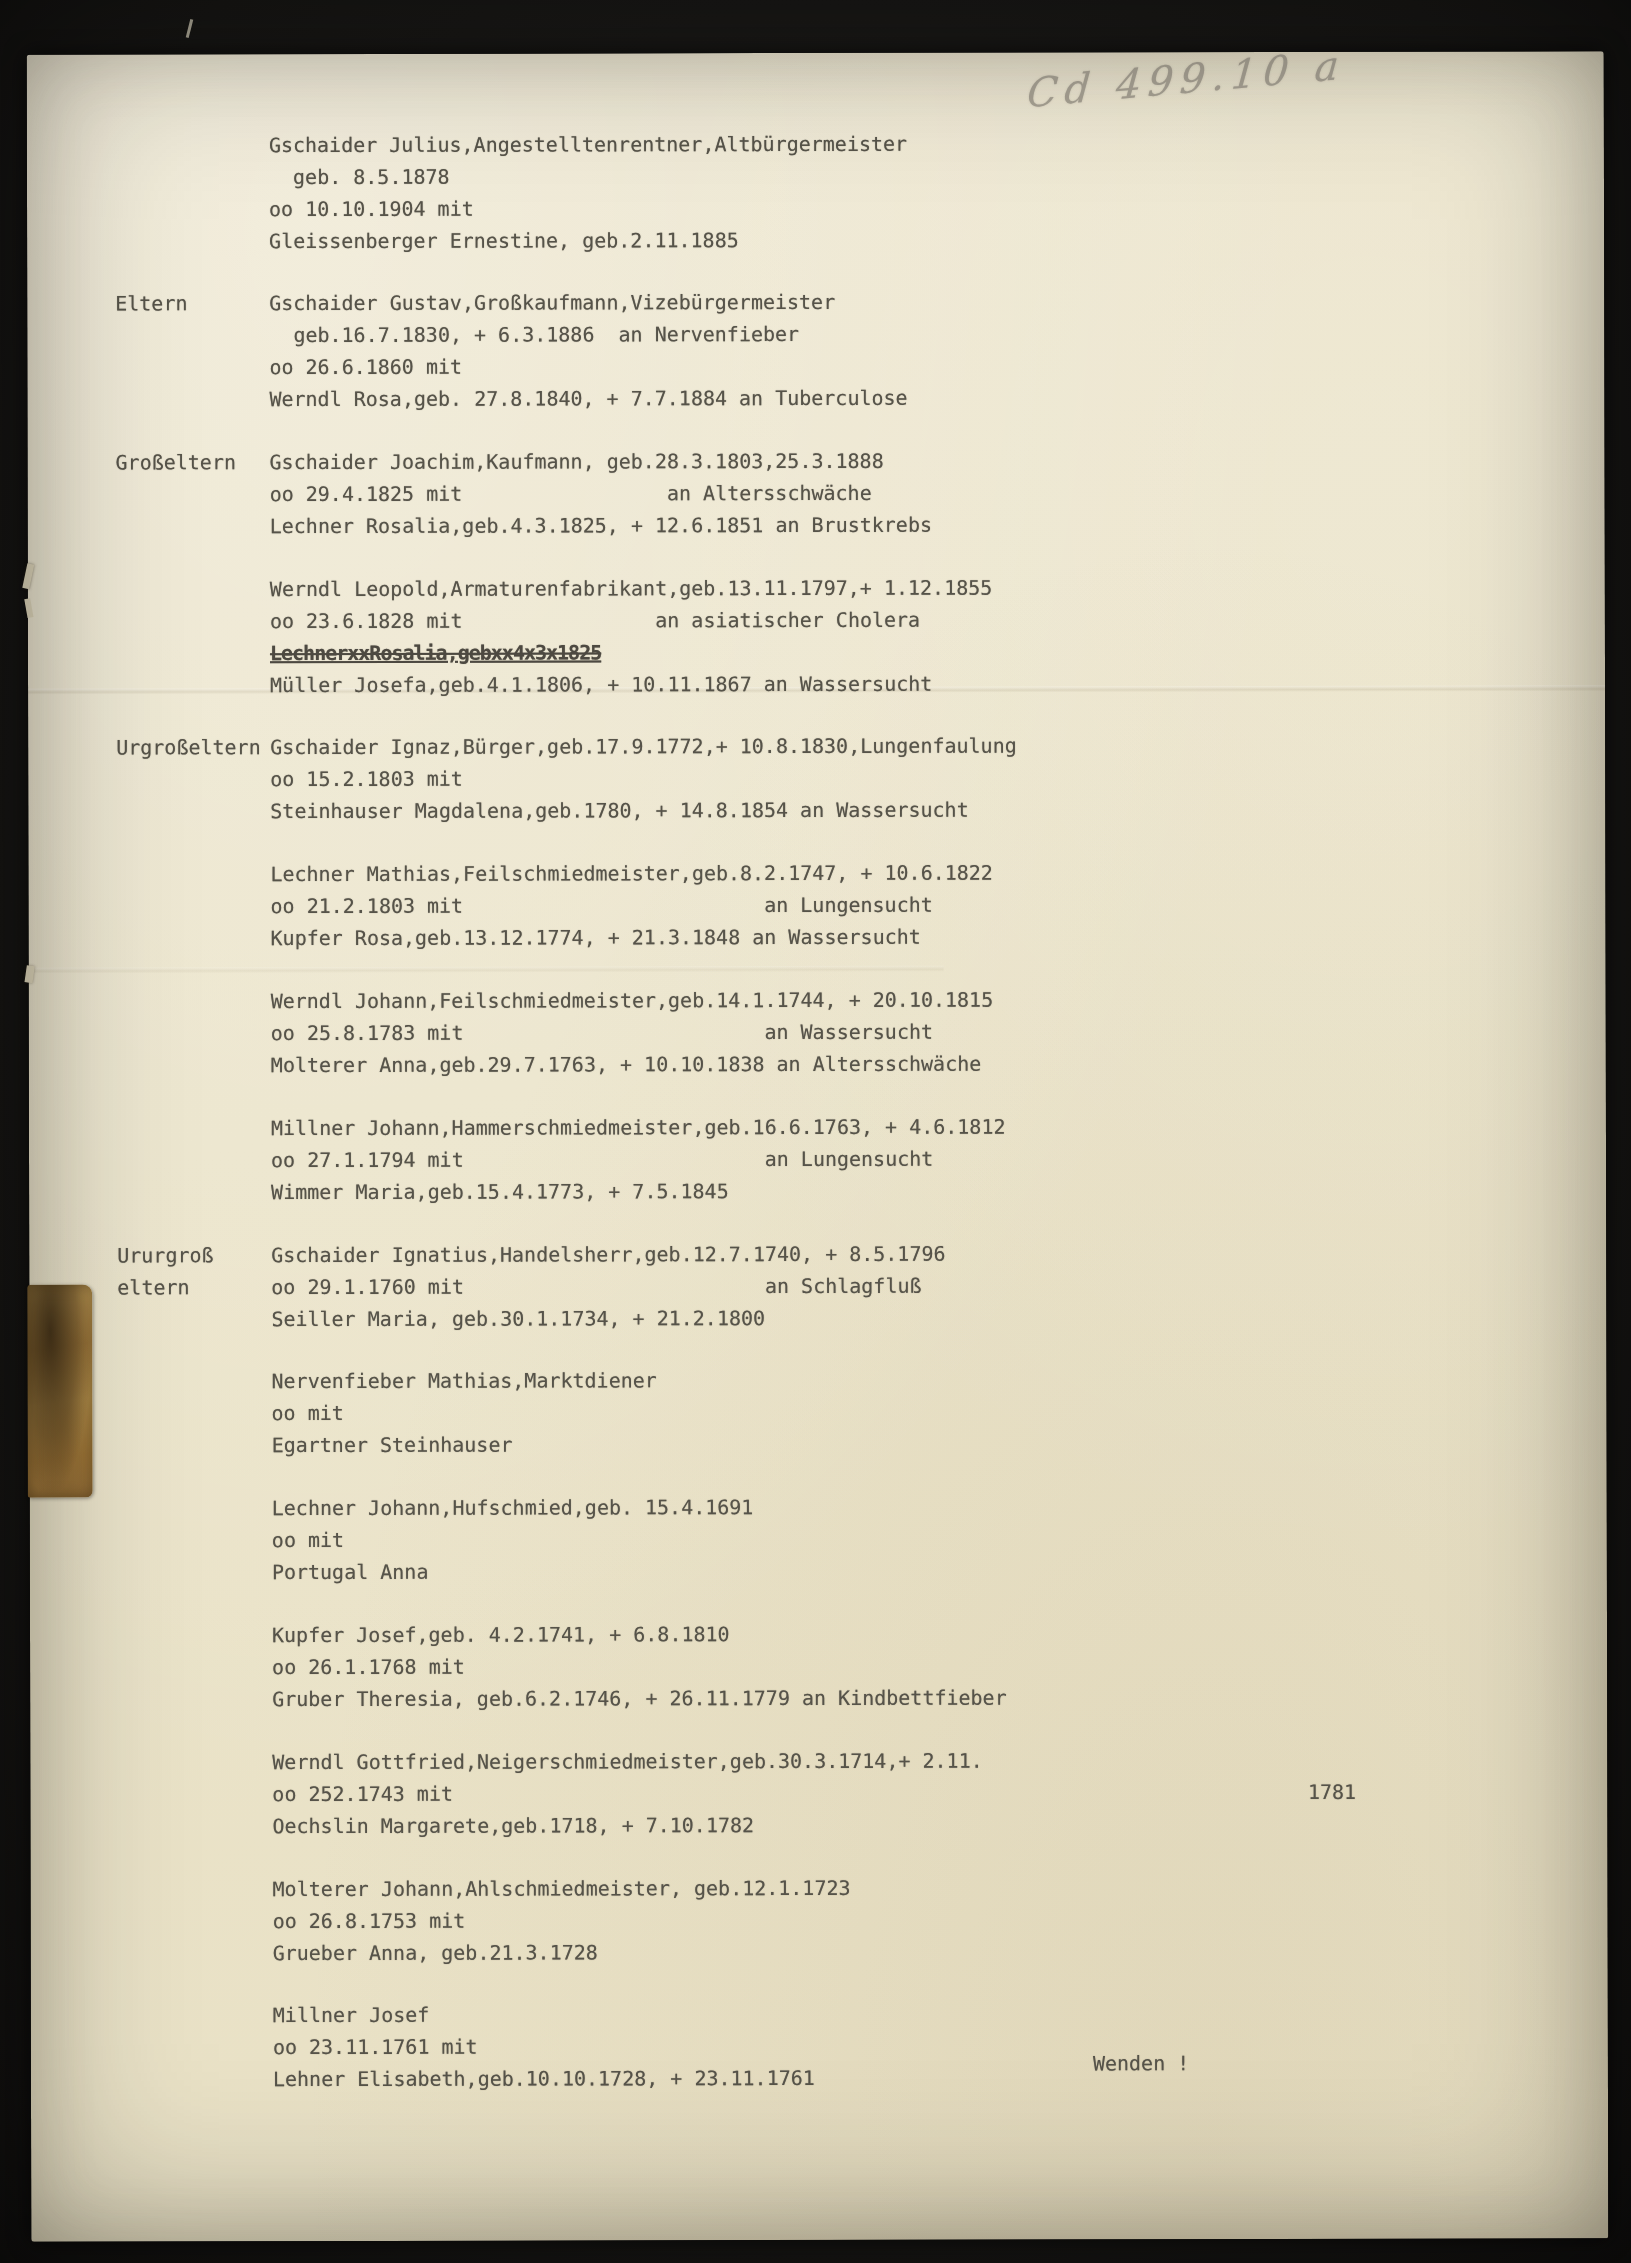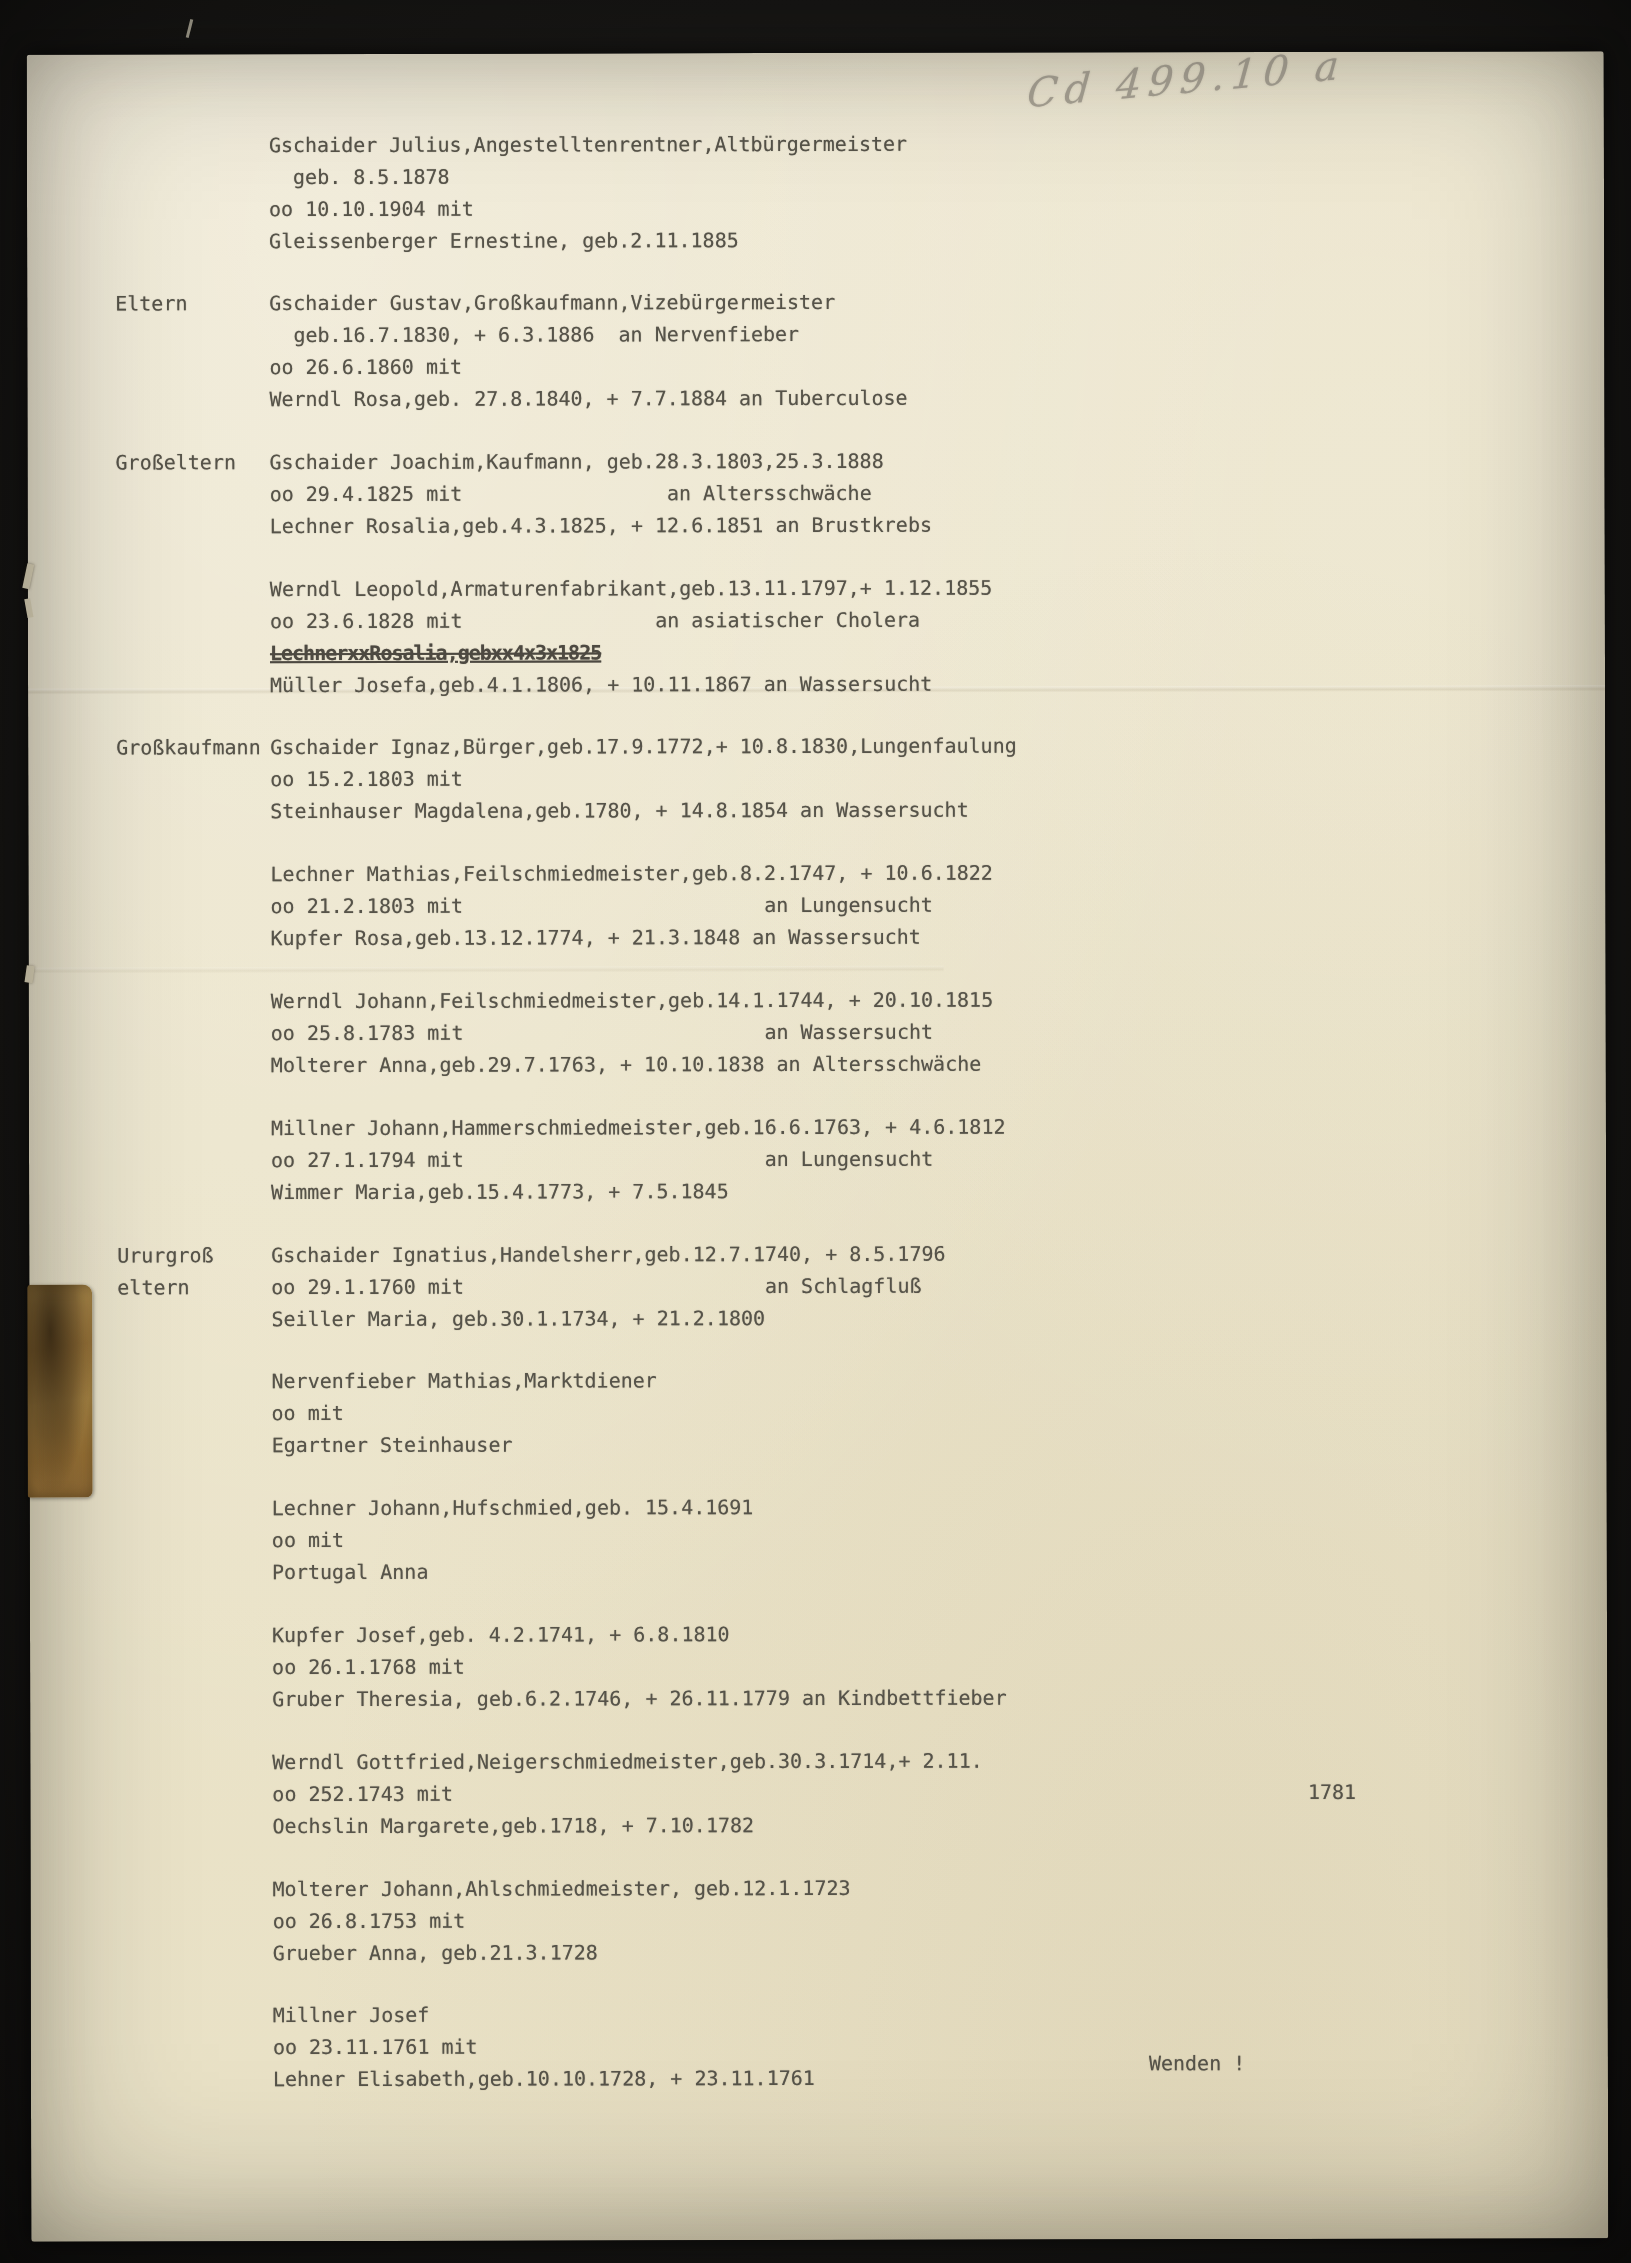--- a/index.html
+++ b/index.html
@@ -38,21 +38,21 @@
     text-decoration-thickness:1.9px;
     font-weight:bold;letter-spacing:-1px;color:#4d4941;
   }
   .pencil-note{
     position:absolute;left:999px;top:0px;width:403px;height:67px;
     font-family:"DejaVu Serif",serif;font-style:italic;
     font-size:40px;color:#a8a294;letter-spacing:6.7px;
     transform:rotate(-5deg) skewX(-10deg);
     text-shadow:0 0 1.9px rgba(168,162,148,.5);
   }
-  .turn-note{position:absolute;left:1118px;top:1995px;}
+  .turn-note{position:absolute;left:1062px;top:1995px;}
   .crease{
     position:absolute;left:0;height:5.8px;pointer-events:none;
     background:linear-gradient(to bottom, rgba(255,255,255,.4), rgba(120,106,76,.20) 60%, rgba(120,106,76,0));
     opacity:.65;
   }
   .crease-1{top:634px;width:100%;}
   .crease-2{top:913px;width:58%;opacity:.4;}
   .tear{
     position:absolute;background:#d9d1b6;pointer-events:none;
   }
@@ -99,21 +99,21 @@
         <div class="lines"><div class="line">Gschaider Gustav,Großkaufmann,Vizebürgermeister</div><div class="line">  geb.16.7.1830, + 6.3.1886  an Nervenfieber</div><div class="line">oo 26.6.1860 mit</div><div class="line">Werndl Rosa,geb. 27.8.1840, + 7.7.1884 an Tuberculose</div></div>
       </div>
       <div class="block typewritten" style="top: 392px;">
         <div class="label">Großeltern</div>
         <div class="lines"><div class="line">Gschaider Joachim,Kaufmann, geb.28.3.1803,25.3.1888</div><div class="line">oo 29.4.1825 mit                 an Altersschwäche</div><div class="line">Lechner Rosalia,geb.4.3.1825, + 12.6.1851 an Brustkrebs</div></div>
       </div>
       <div class="block typewritten" style="top: 519px;">
         <div class="lines"><div class="line">Werndl Leopold,Armaturenfabrikant,geb.13.11.1797,+ 1.12.1855</div><div class="line">oo 23.6.1828 mit                an asiatischer Cholera</div><div class="line struck">LechnerxxRosalia,gebxx4x3x1825</div><div class="line">Müller Josefa,geb.4.1.1806, + 10.11.1867 an Wassersucht</div></div>
       </div>
       <div class="block typewritten" style="top: 677px;">
-        <div class="label">Großkaufmann</div>
+        <div class="label">Urgroßeltern</div>
         <div class="lines"><div class="line">Gschaider Ignaz,Bürger,geb.17.9.1772,+ 10.8.1830,Lungenfaulung</div><div class="line">oo 15.2.1803 mit</div><div class="line">Steinhauser Magdalena,geb.1780, + 14.8.1854 an Wassersucht</div></div>
       </div>
       <div class="block typewritten" style="top: 804px;">
         <div class="lines"><div class="line">Lechner Mathias,Feilschmiedmeister,geb.8.2.1747, + 10.6.1822</div><div class="line">oo 21.2.1803 mit                         an Lungensucht</div><div class="line">Kupfer Rosa,geb.13.12.1774, + 21.3.1848 an Wassersucht</div></div>
       </div>
       <div class="block typewritten" style="top: 931px;">
         <div class="lines"><div class="line">Werndl Johann,Feilschmiedmeister,geb.14.1.1744, + 20.10.1815</div><div class="line">oo 25.8.1783 mit                         an Wassersucht</div><div class="line">Molterer Anna,geb.29.7.1763, + 10.10.1838 an Altersschwäche</div></div>
       </div>
       <div class="block typewritten" style="top: 1058px;">
         <div class="lines"><div class="line">Millner Johann,Hammerschmiedmeister,geb.16.6.1763, + 4.6.1812</div><div class="line">oo 27.1.1794 mit                         an Lungensucht</div><div class="line">Wimmer Maria,geb.15.4.1773, + 7.5.1845</div></div>

